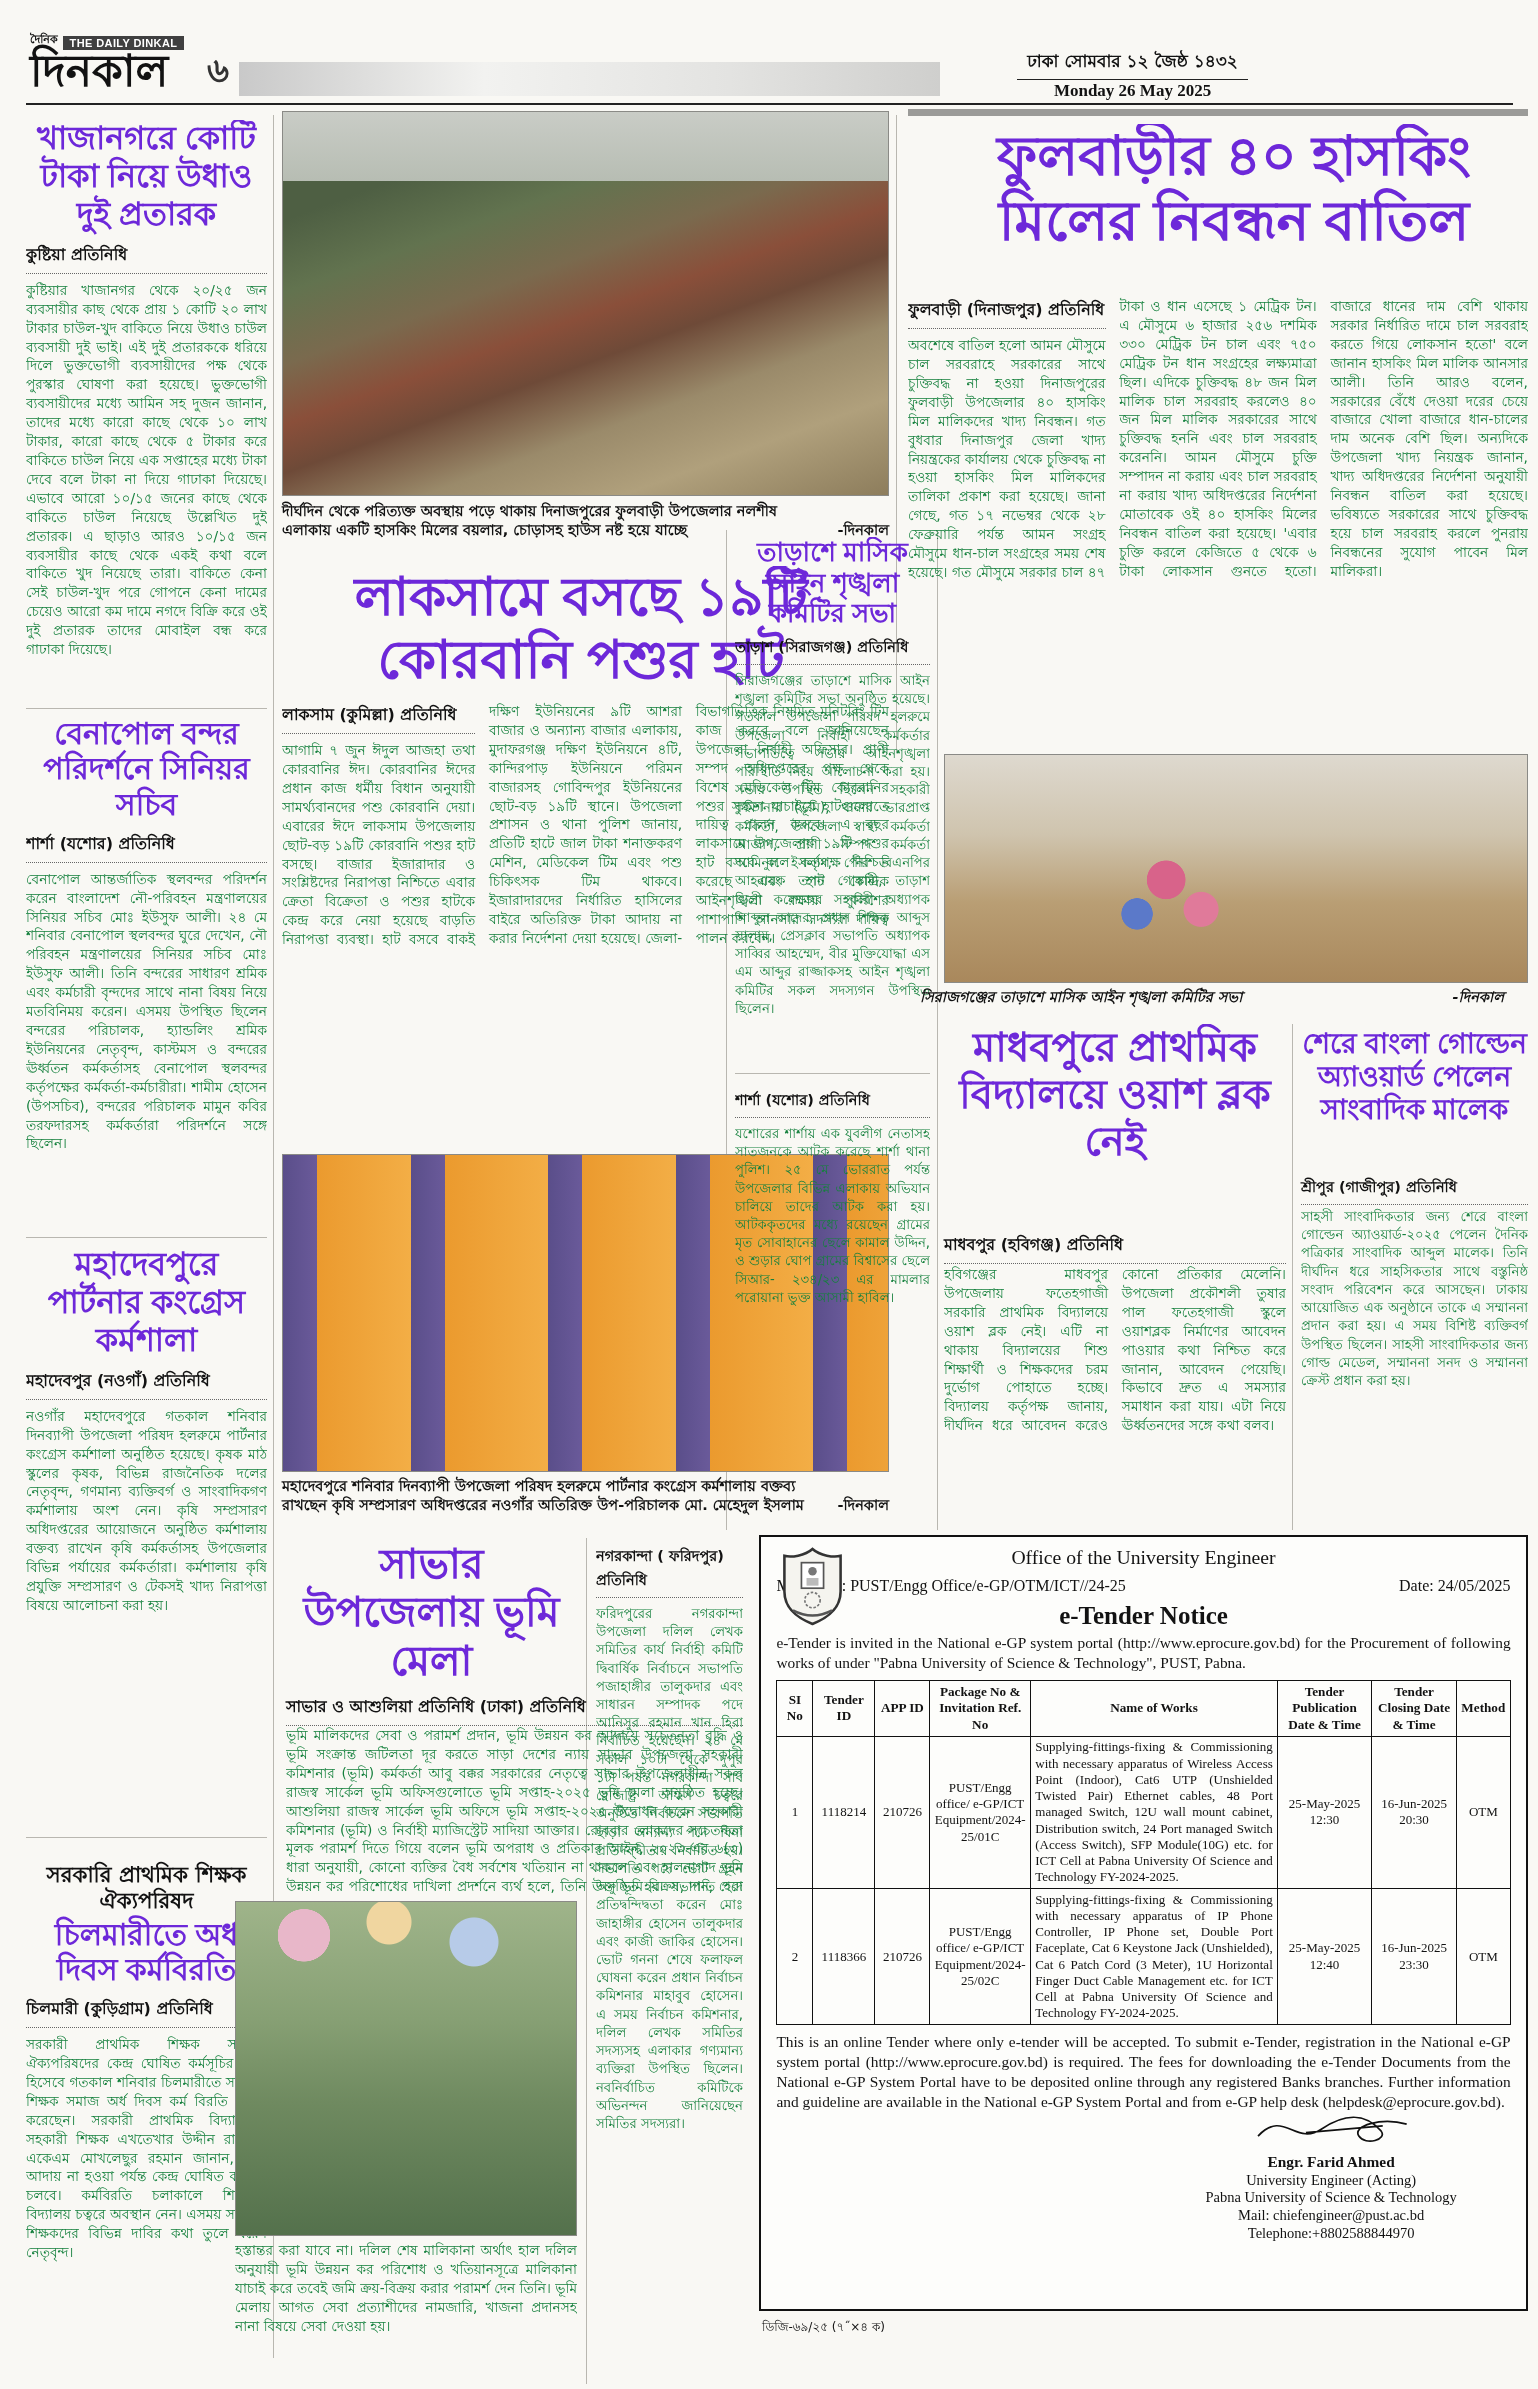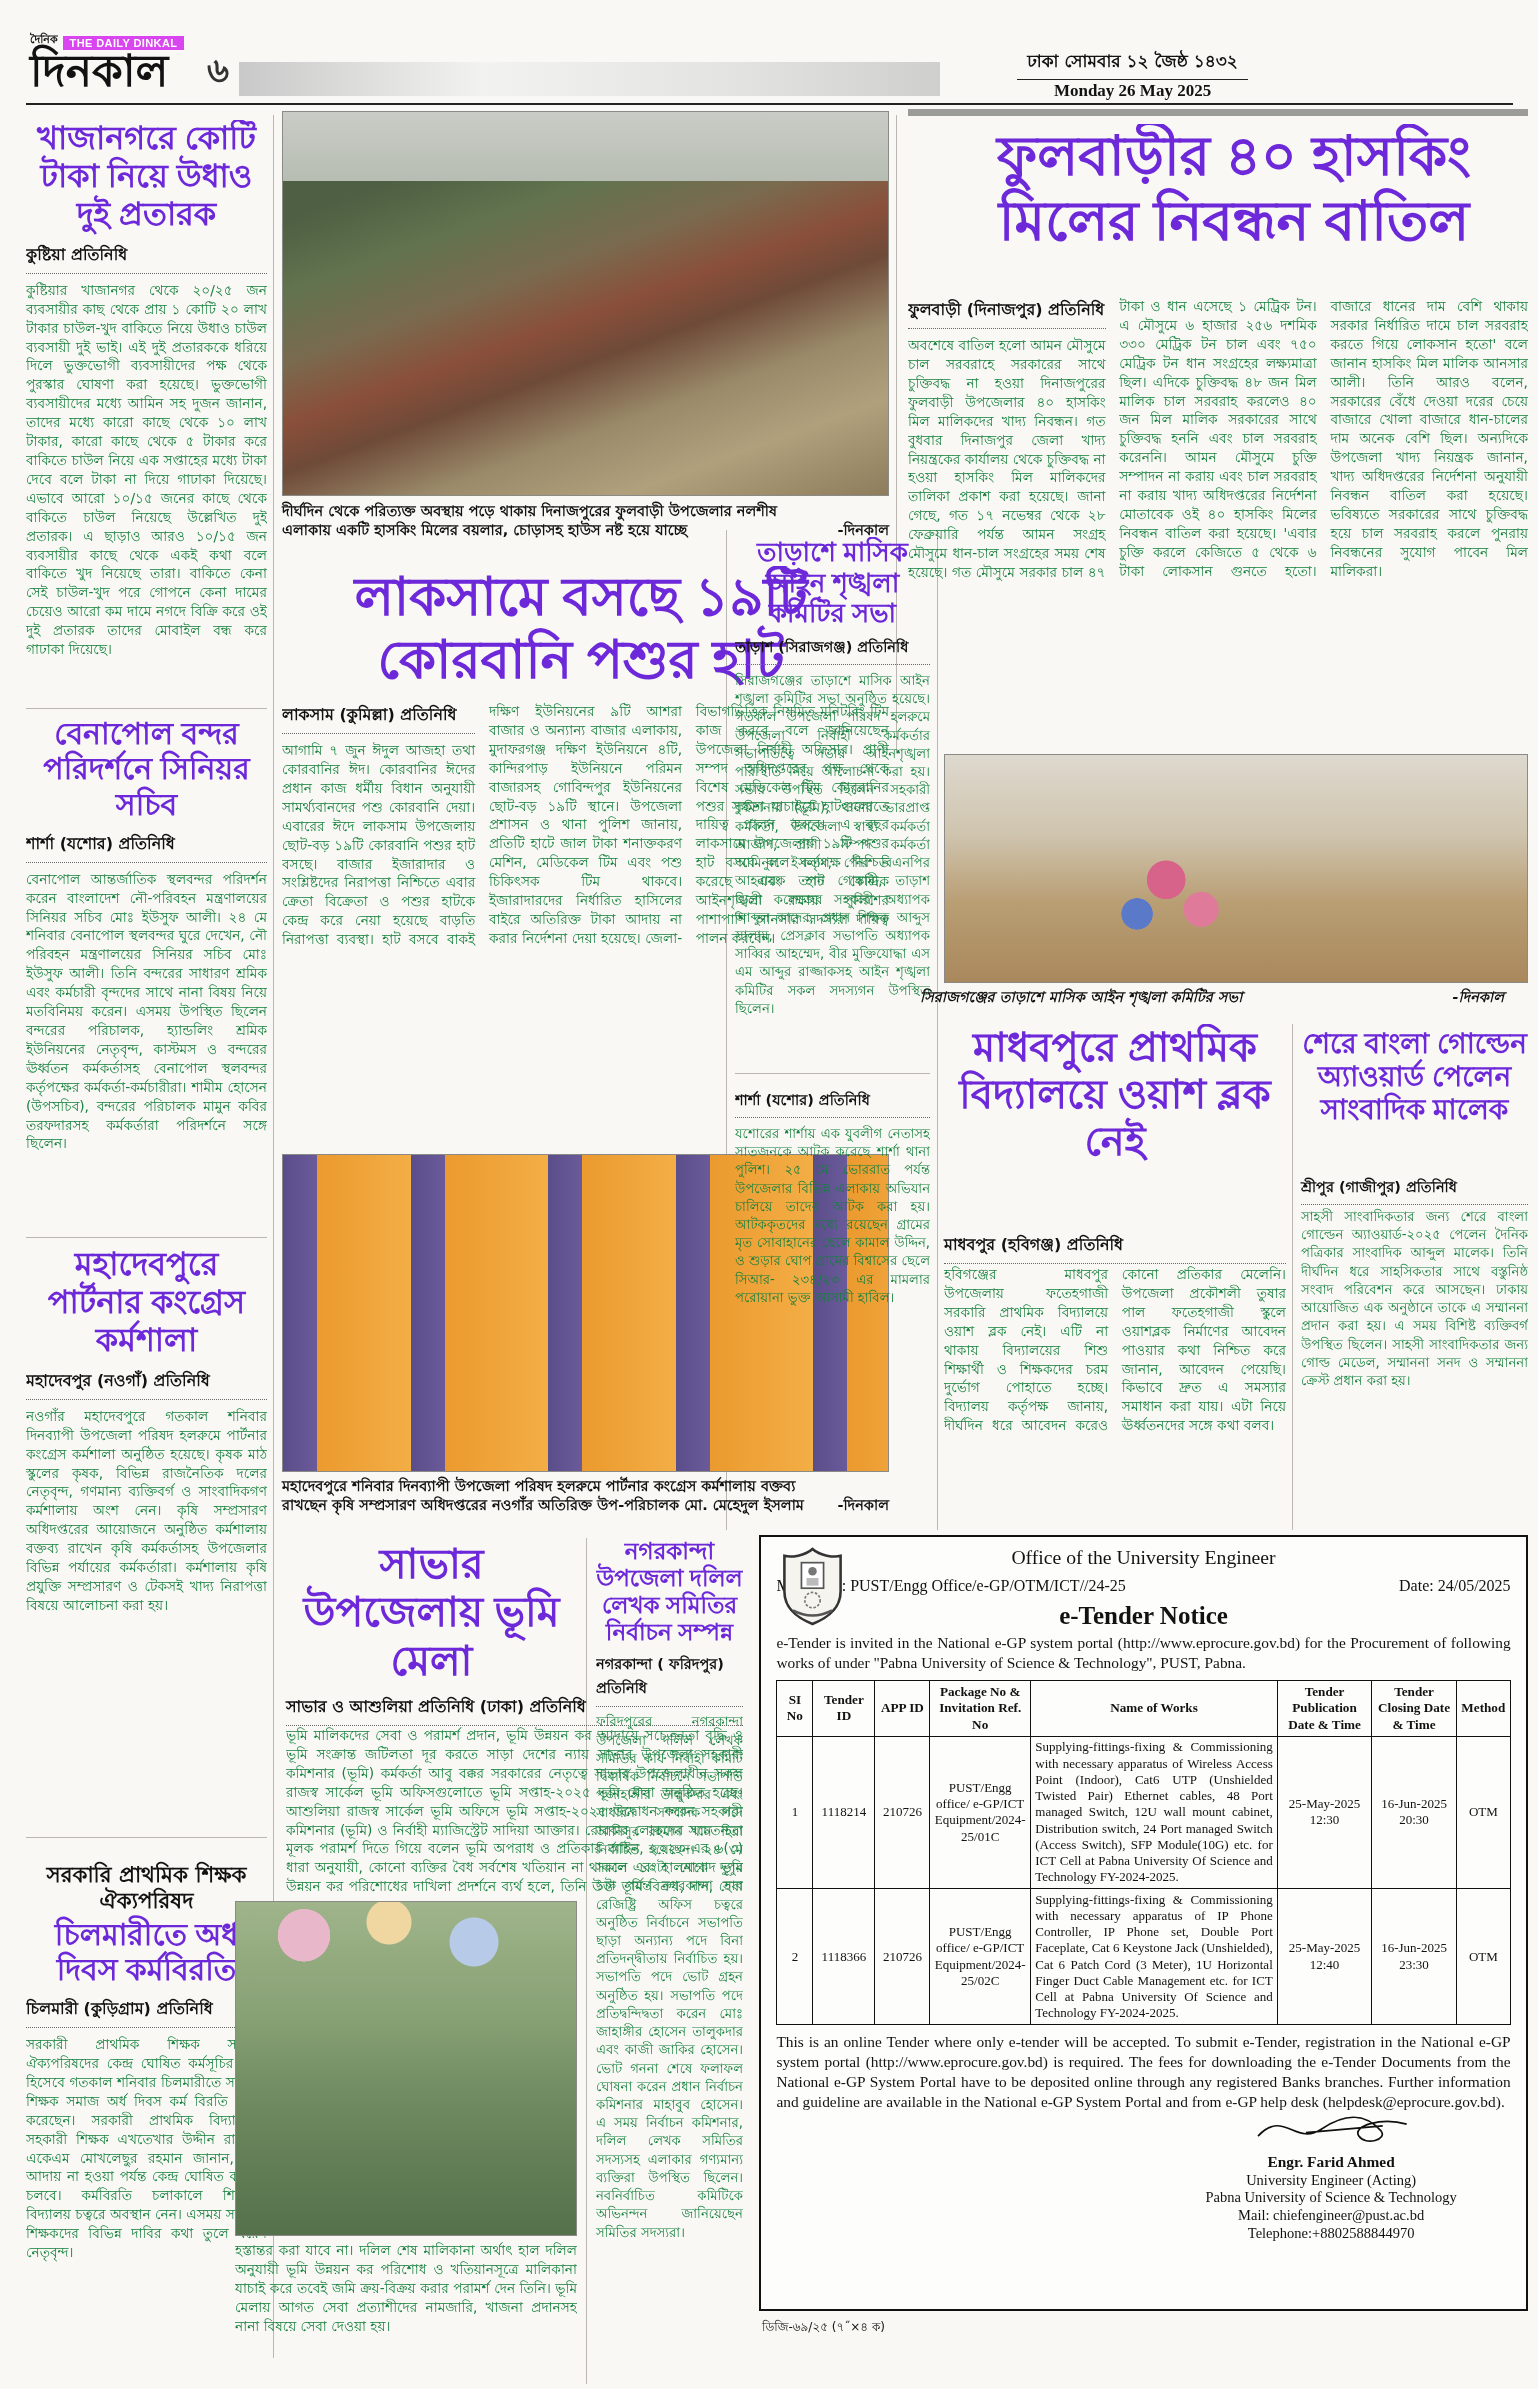--- a/index.html
+++ b/index.html
@@ -24,21 +24,21 @@
   .caption { font-size:14.5px; font-weight:600; line-height:1.3;
              font-family:"DejaVu Sans",sans-serif; display:flex; gap:10.3px; }
   .caption .cap-text { flex:1; }
   .credit { white-space:nowrap; align-self:flex-end; font-weight:600; }
 
   .vline { position:absolute; width:0.9px; background:#b9b7b0; }
   .hline { position:absolute; height:0.9px; background:#b9b7b0; }
 
   
   .masthead-small { font-size:11px; font-weight:700; font-family:"DejaVu Sans",sans-serif; }
-  .masthead-banner { background:#d946ef; color:#fff; font-size:11px; font-weight:700;
+  .masthead-banner { background:#404040; color:#fff; font-size:11px; font-weight:700;
                      padding:0.9px 6.8px; letter-spacing:0.4px;
                      font-family:"Liberation Sans",sans-serif; display:inline-block; }
   .masthead-name { font-size:44px; font-weight:800; line-height:.95;
                    font-family:"DejaVu Sans",sans-serif; }
   .pageno { font-size:34px; font-weight:700; font-family:"DejaVu Sans",sans-serif; color:#333; }
   .graybar { background:linear-gradient(90deg,#c9c9c9,#f2f2f0 35%,#e3e3e1 70%,#cfcfcd); }
   .datebox { text-align:center; font-weight:700; font-size:17px;
              font-family:"DejaVu Sans",sans-serif; }
   .datebox .d1 { border-bottom:1.3px solid #222; padding-bottom:2.6px; }
   .datebox .d2 { border-bottom:1.3px solid #222; padding:1.7px 0 2.6px;
@@ -153,21 +153,20 @@
   <div class="abs clip bodytext" style="left:286px; top:1726px; width:457px; height:169px;">ভূমি মালিকদের সেবা ও পরামর্শ প্রদান, ভূমি উন্নয়ন কর আদায়ে সচেতনতা বৃদ্ধি ও ভূমি সংক্রান্ত জটিলতা দূর করতে সাড়া দেশের ন্যায় সাভার উপজেলা সহকারী কমিশনার (ভূমি) কর্মকর্তা আবু বক্কর সরকারের নেতৃত্বে সাভার উপজেলাধীন সকল রাজস্ব সার্কেল ভূমি অফিসগুলোতে ভূমি সপ্তাহ-২০২৫ ভূমি মেলা অনুষ্ঠিত হচ্ছে। আশুলিয়া রাজস্ব সার্কেল ভূমি অফিসে ভূমি সপ্তাহ-২০২৫ উদ্বোধন করেন সহকারী কমিশনার (ভূমি) ও নির্বাহী ম্যাজিস্ট্রেট সাদিয়া আক্তার। রোববার লোকদের সচেতনতা মূলক পরামর্শ দিতে গিয়ে বলেন ভূমি অপরাধ ও প্রতিকার আইন, ২০২৩-এর ৬(৩) ধারা অনুযায়ী, কোনো ব্যক্তির বৈধ সর্বশেষ খতিয়ান না থাকলে এবং হালনাগাদ ভূমি উন্নয়ন কর পরিশোধের দাখিলা প্রদর্শনে ব্যর্থ হলে, তিনি উক্ত ভূমি বিক্রয়, দান, হেবা বা অন্যভাবে হস্তান্তর, পাওয়ার অব আটর্নি সম্পাদন বা দলিল রেজিস্ট্রেশন করবেন না। অর্থাৎ মিউটেশনের মাধ্যমে রেকর্ড হালনাগাদ করা না হলে উন্নয়ন কর পরিশোধের হাল দাখিলা না থাকলে জমি কেনা বেচা বা</div>
   <div class="abs photo" style="left:235px; top:1901px; width:342px; height:335px;
        background:
          radial-gradient(circle at 20% 10%, #e8b7c9 0 26px, transparent 26.5px),
          radial-gradient(circle at 45% 6%, #f0d6a0 0 22px, transparent 23px),
          radial-gradient(circle at 70% 12%, #b7cbe8 0 24px, transparent 25px),
          linear-gradient(180deg,#9fb48a 0%,#87a074 35%,#6f8a60 60%,#54714c 100%);"></div>
   <div class="abs clip bodytext" style="left:235px; top:2241px; width:342px; height:144px;">হস্তান্তর করা যাবে না। দলিল শেষ মালিকানা অর্থাৎ হাল দলিল অনুযায়ী ভূমি উন্নয়ন কর পরিশোধ ও খতিয়ানসূত্রে মালিকানা যাচাই করে তবেই জমি ক্রয়-বিক্রয় করার পরামর্শ দেন তিনি। ভূমি মেলায় আগত সেবা প্রত্যাশীদের নামজারি, খাজনা প্রদানসহ নানা বিষয়ে সেবা দেওয়া হয়।</div>
 
   <div class="abs clip" style="left:596px; top:1538px; width:147px; height:846px;">
-    <div class="hl" style="font-size:23px;">নগরকান্দা উপজেলা দলিল লেখক সমিতির নির্বাচন সম্পন্ন</div>
     <div class="byline" style="margin-top:6.8px; font-size:14.5px;">নগরকান্দা ( ফরিদপুর) প্রতিনিধি</div>
     <div class="bodytext" style="font-size:13.2px;">ফরিদপুরের নগরকান্দা উপজেলা দলিল লেখক সমিতির কার্য নির্বাহী কমিটি দ্বিবার্ষিক নির্বাচনে সভাপতি পজাহাঙ্গীর তালুকদার এবং সাধারন সম্পাদক পদে আনিসুর রহমান খান হিরা নির্বাচিত হয়েছেন। ২৪ মে সকাল ১০টা থেকে দুপুর ১টা পর্যন্ত নগরকান্দা সাব রেজিষ্ট্রি অফিস চত্বরে অনুষ্ঠিত নির্বাচনে সভাপতি ছাড়া অন্যান্য পদে বিনা প্রতিদন্দ্বীতায় নির্বাচিত হয়। সভাপতি পদে ভোট গ্রহন অনুষ্ঠিত হয়। সভাপতি পদে প্রতিদ্বন্দিদ্বতা করেন মোঃ জাহাঙ্গীর হোসেন তালুকদার এবং কাজী জাকির হোসেন। ভোট গননা শেষে ফলাফল ঘোষনা করেন প্রধান নির্বাচন কমিশনার মাহাবুব হোসেন। এ সময় নির্বাচন কমিশনার, দলিল লেখক সমিতির সদস্যসহ এলাকার গণ্যমান্য ব্যক্তিরা উপস্থিত ছিলেন। নবনির্বাচিত কমিটিকে অভিনন্দন জানিয়েছেন সমিতির সদস্যরা।</div>
   </div>
 
   <div class="abs clip" style="left:735px; top:537px; width:195px; height:532px;">
     <div class="hl" style="font-size:26px;">তাড়াশে মাসিক আইন শৃঙ্খলা কমিটির সভা</div>
     <div class="byline" style="margin-top:6.8px; font-size:14.5px;">তাড়াশ (সিরাজগঞ্জ) প্রতিনিধি</div>
     <div class="bodytext" style="font-size:13.2px;">সিরাজগঞ্জের তাড়াশে মাসিক আইন শৃঙ্খলা কমিটির সভা অনুষ্ঠিত হয়েছে। গতকাল উপজেলা পরিষদ হলরুমে উপজেলা নির্বাহী কর্মকর্তার সভাপতিত্বে সভায় আইনশৃঙ্খলা পরিস্থিতি নিয়ে আলোচনা করা হয়। সভায় উপস্থিত ছিলেন সহকারী কমিশনার (ভূমি), থানার ভারপ্রাপ্ত কর্মকর্তা, উপজেলা স্বাস্থ্য কর্মকর্তা আজাদ, প্রাণী সম্পদ কর্মকর্তা আমিনুল ইসলাম, পৌর বিএনপির আহবায়ক তপন গোস্বামী, তাড়াশ ডিগ্রী কলেজের সহকারী অধ্যাপক আব্দুল কাদের, প্রধান শিক্ষক আব্দুস সালাম, প্রেসক্লাব সভাপতি অধ্যাপক সাব্বির আহম্মেদ, বীর মুক্তিযোদ্ধা এস এম আব্দুর রাজ্জাকসহ আইন শৃঙ্খলা কমিটির সকল সদস্যগন উপস্থিত ছিলেন।</div>
   </div>
   <div class="hline" style="left:735px; top:1073px; width:195px;"></div>

